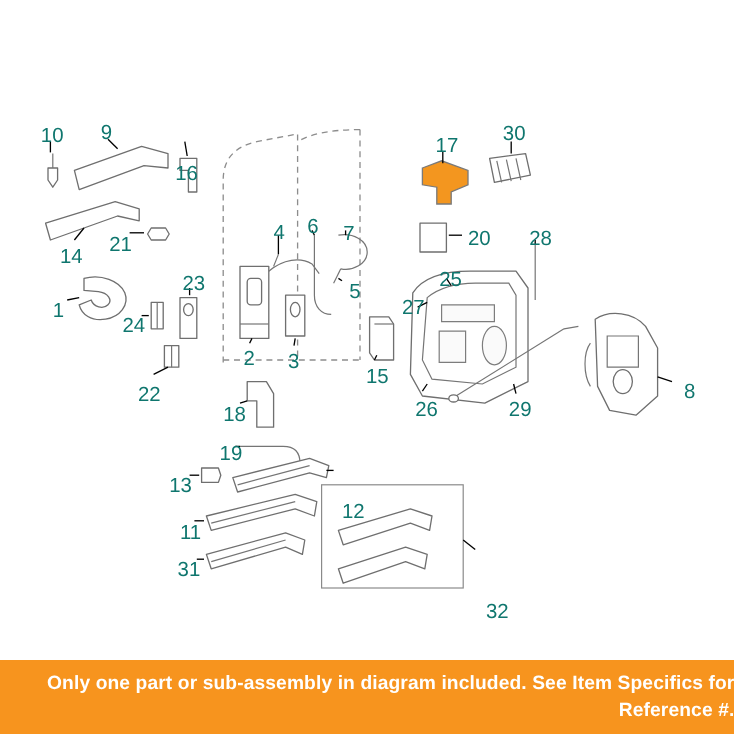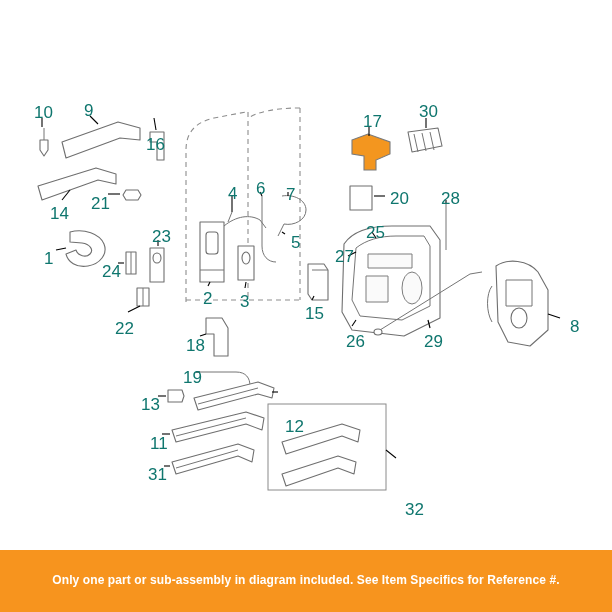--- a/index.html
+++ b/index.html
@@ -50,21 +50,21 @@
     height: 62px;
     background: #f7941e;
     display: flex;
     flex-direction: column;
     align-items: center;
     justify-content: center;
   }
   #footer-banner .line {
     color: #ffffff;
     font-family: "Liberation Sans", sans-serif;
-    font-size: 12px;
+    font-size: 16px;
     font-weight: bold;
     letter-spacing: 0.1px;
     line-height: 1.45;
     text-align: right;
   }
   .highlight-part {
     fill: #f3961f;
     stroke: #7a7a7a;
     stroke-width: 1.1;
   }

